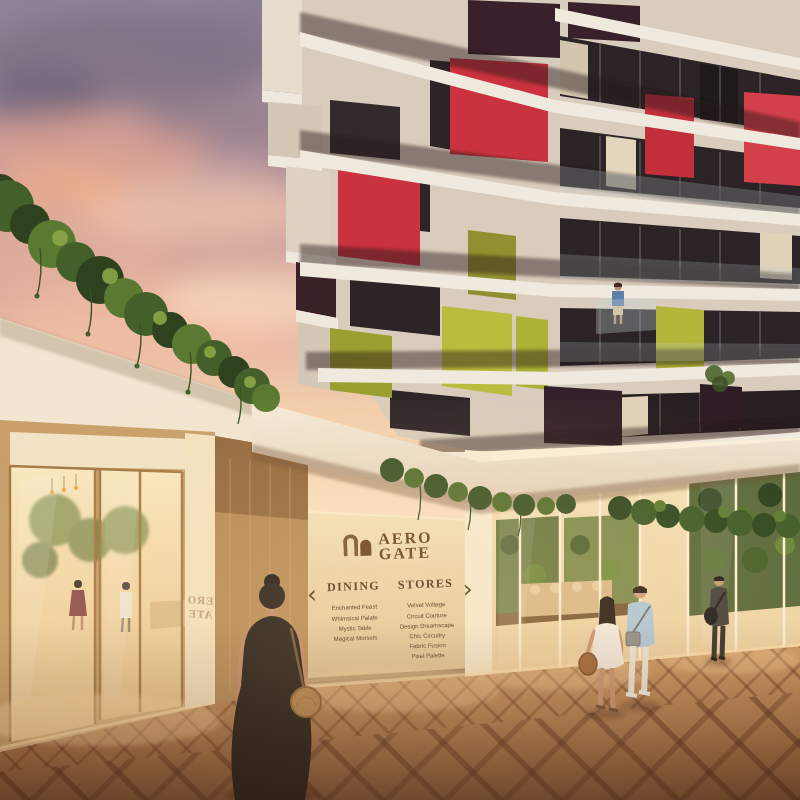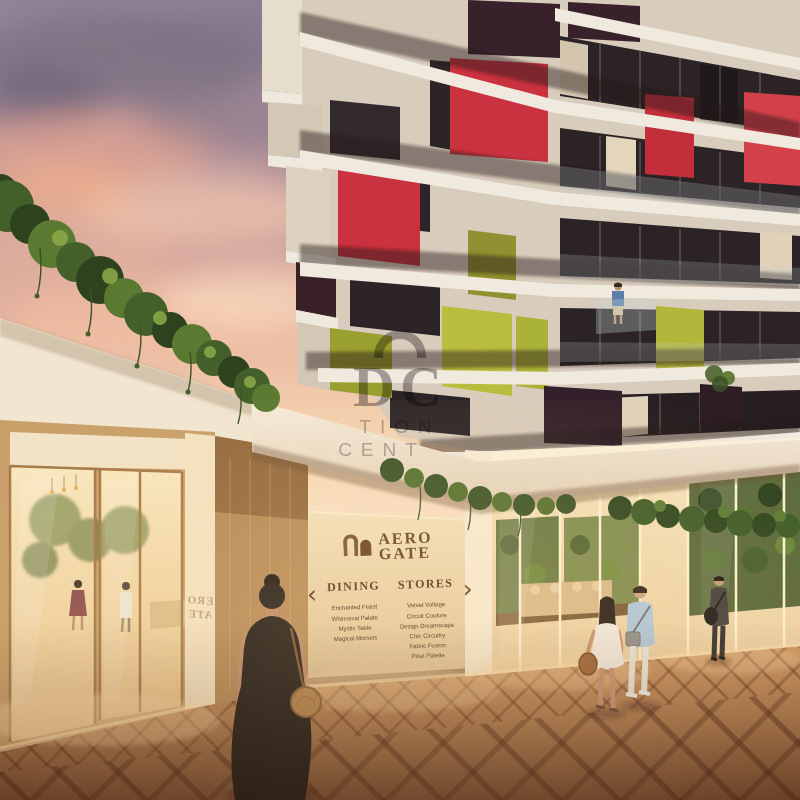--- a/index.html
+++ b/index.html
@@ -419,26 +419,20 @@
              L305,688 Q313,720 311,752 Q309,778 305,800 L235,800 Q230,770 232,742 Q234,710 241,686 Z" fill="#1b1715"></path>
     <path d="M291,628 L304,690" stroke="#7a5330" stroke-width="2.5"></path>
     <circle cx="306" cy="702" r="15" fill="#b5854f" stroke="#8a6034" stroke-width="2"></circle>
     <path d="M295,698 a11,11 0 0 1 22,0 M297,706 a9,9 0 0 1 18,0" stroke="#8a6034" stroke-width="1" fill="none" opacity=".6"></path>
   </g>
 
   <rect x="0" y="400" width="800" height="400" fill="url(#glowG)"></rect>
   <rect x="0" y="620" width="800" height="180" fill="url(#vg)"></rect>
 </svg>
 
-<div class="watermark">
-  <div class="wm-arch"></div>
-  <div class="wm-letters">DC</div>
-  <div class="wm-frag">TION</div>
-  <div class="wm-frag wm-frag2">CENT</div>
-</div>
 
 <div class="sign-overlay">
   <div class="brand-row">
     <div class="logo-arches">
       <div class="arch-big"></div>
       <div class="arch-small"></div>
     </div>
     <div class="brand-text">
       <div>AERO</div>
       <div>GATE</div>

